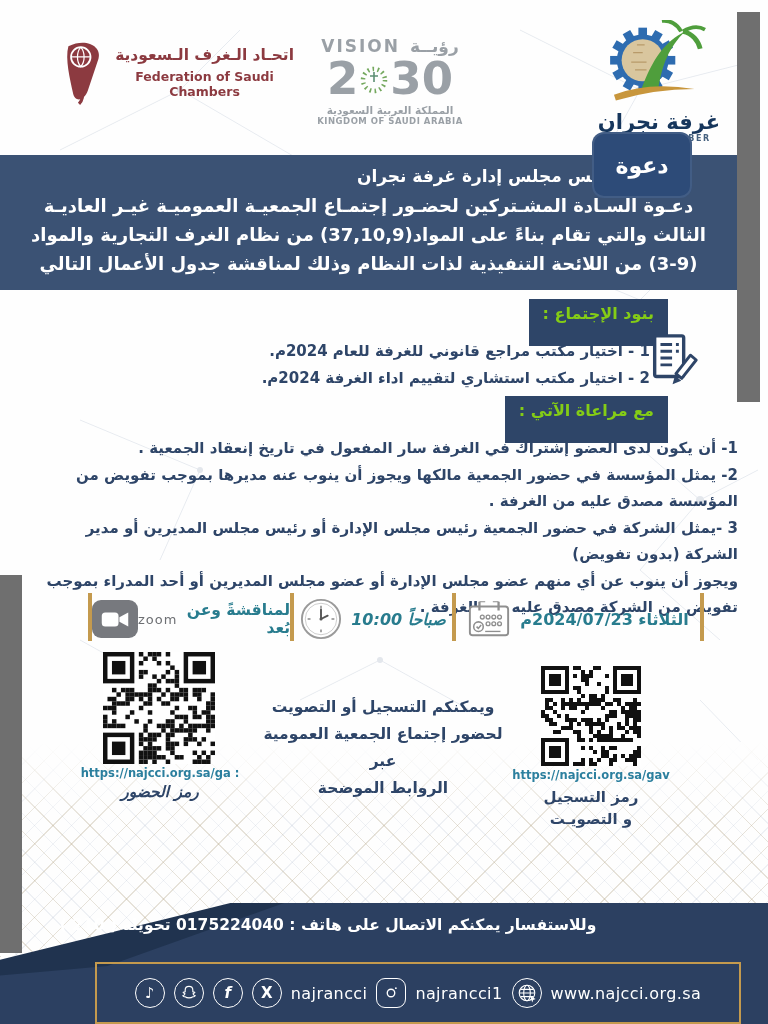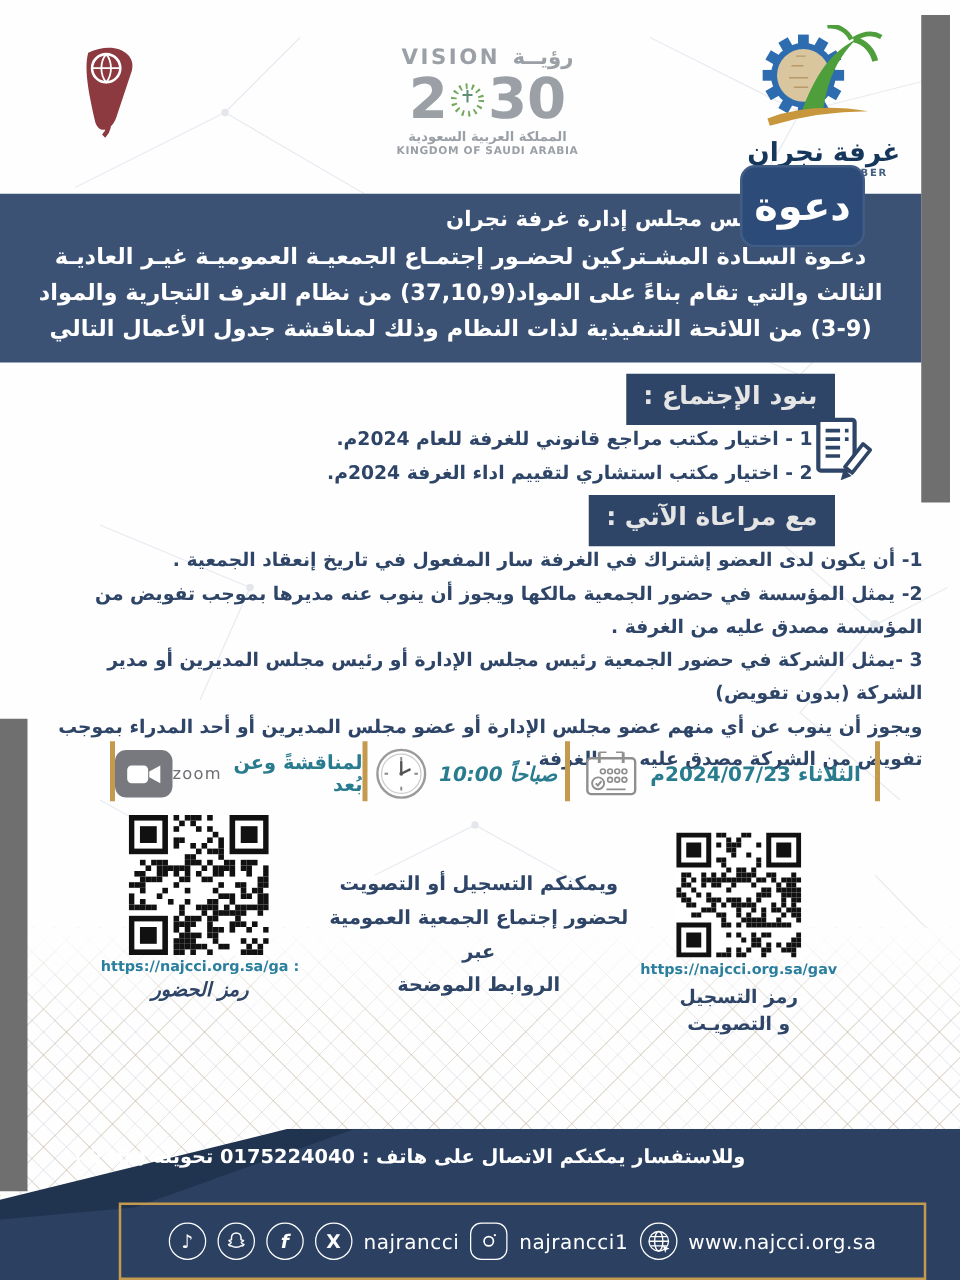--- a/index.html
+++ b/index.html
@@ -23,24 +23,24 @@
   .v-row4{font-size:8.5px;letter-spacing:.5px;}
   .najran{left:583px;top:20px;width:152px;text-align:center;}
   .najran-ar{font-size:21px;color:#16365c;margin-top:-6px;direction:rtl;}
   .najran-en{font-size:8px;letter-spacing:1.5px;color:#44607e;}
   
   .banner{left:0;top:155px;width:737px;height:135px;background:var(--banner);color:#fff;
           direction:rtl;box-sizing:border-box;padding-top:11px;}
   .banner-line1{text-align:right;padding-right:82px;font-size:17px;margin-bottom:5px;}
   .banner-line{text-align:center;font-size:18px;line-height:29px;}
   .badge{left:592px;top:132px;width:100px;height:66px;background:var(--badge);border-radius:12px;
-         color:#fff;display:flex;align-items:center;justify-content:center;font-size:32px;
+         color:#fff;display:flex;align-items:center;justify-content:center;font-size:22px;
          box-shadow:inset 0 0 0 2px rgba(255,255,255,.10);}
   
-  .sec-title{background:var(--navy);color:#e5e5e5;font-size:20px;padding:5px 14px 12px;direction:rtl;white-space:nowrap;}
+  .sec-title{background:var(--navy);color:#84cc16;font-size:16px;padding:5px 14px 23px;direction:rtl;white-space:nowrap;}
   .agenda-title{right:100px;top:299px;}
   .doc-icon{left:645px;top:330px;}
   .agenda-items{right:118px;top:338px;width:520px;direction:rtl;text-align:right;color:var(--navy);
                 font-size:15px;line-height:27px;}
   .notes-title{right:100px;top:396px;}
   .notes{right:30px;top:435px;width:708px;direction:rtl;text-align:right;color:var(--navy);
          font-size:15px;line-height:26.5px;}
   .notes p{margin:0;}
   
   .info-row{left:88px;top:588px;width:616px;height:62px;display:flex;align-items:stretch;}
@@ -111,20 +111,24 @@
   <div class="abs strip-right"></div>
   <div class="abs strip-left"></div>
 
   <div class="abs fsc">
     <svg width="62" height="80" viewBox="0 0 60 78">
       <path d="M14 10 C34 0 52 10 48 24 L36 60 C32 72 21 74 19 62 C16 48 10 24 14 10 Z" fill="#8c3a40"></path>
       <circle cx="28" cy="22" r="11" fill="none" stroke="#fff" stroke-width="2"></circle>
       <path d="M17 22h22 M28 11c5 6 5 16 0 22 c-5-6-5-16 0-22" stroke="#fff" stroke-width="1.4" fill="none"></path>
       <path d="M29 60 q3 9 -3 15" stroke="#8c3a40" stroke-width="3.5" fill="none"></path>
     </svg>
+    <div class="fsc-texts">
+      <div class="fsc-ar">اتحـاد الـغرف الـسعودية</div>
+      <div class="fsc-en">Federation of Saudi Chambers</div>
+    </div>
   </div>
 
   <div class="abs vision">
     <div class="v-row1">
       <span>VISION</span>
       <span>رؤيــة</span>
     </div>
     <div class="v-row2">
       <span>2</span>
       <svg width="30" height="34" viewBox="0 0 30 34">

